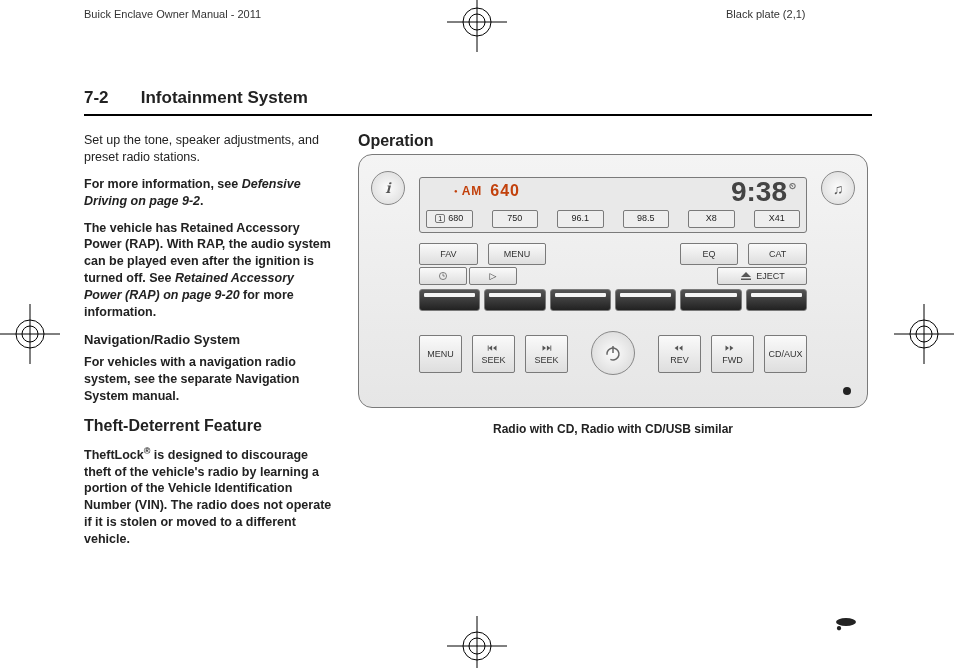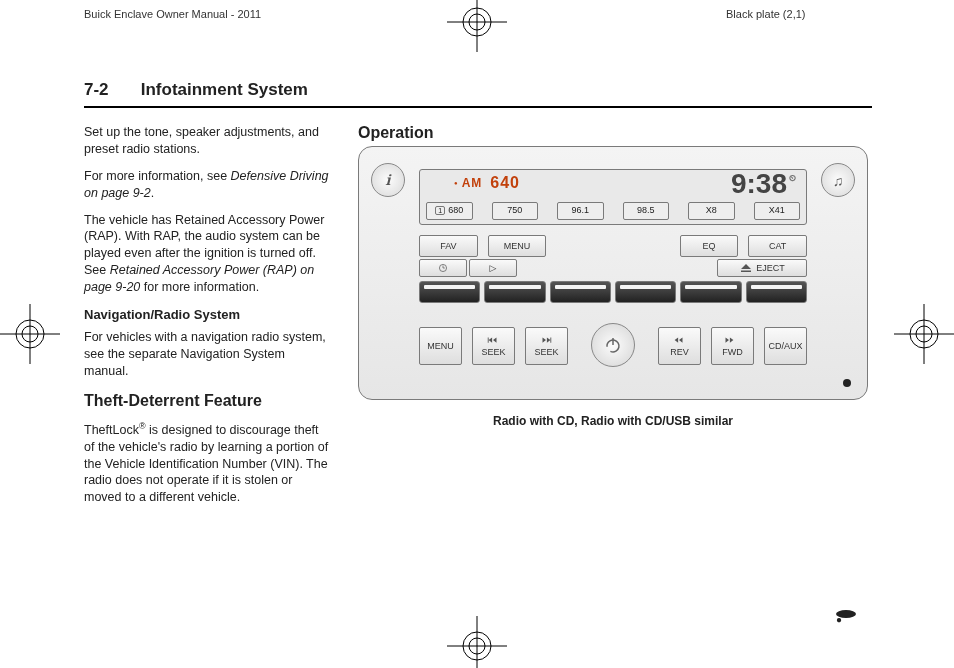--- a/index.html
+++ b/index.html
@@ -21,33 +21,33 @@
 
   .header {
     position: absolute; top: 8px; left: 0; right: 0;
     font-size: 11px; color: #333;
   }
   .header .left { position: absolute; left: 84px; text-align: right; }
   .header .right { position: absolute; left: 694px; padding-left: 32px; }
 
   .page {
     position: absolute;
-    left: 84px; top: 80px; width: 788px; height: 550px;
+    left: 84px; top: 88px; width: 788px; height: 550px;
   }
   .page-head {
     border-bottom: 2px solid #000;
     padding-bottom: 6px; margin-bottom: 16px;
     font-weight: bold; font-size: 17px;
   }
   .page-head .num { display: inline-block; width: 52px; }
   .columns { display: flex; gap: 26px; }
   .col { flex: 0 0 auto; }
   .col.left { width: 248px; font-size: 12.5px; line-height: 1.35; }
   .col.right { width: 510px; }
-  .col.left p { margin-bottom: 10px; }
+  .col.left p { margin-bottom: 10px; font-weight: bold; }
   .bullet { display: flex; margin-bottom: 10px; }
   .bullet .dot { width: 20px; font-size: 10px; line-height: 1.9; }
   .bullet .txt { flex: 1; }
   .italic { font-style: italic; }
   h2.section { font-size: 16px; font-weight: bold; margin: 6px 0 8px; }
   h3.sub { font-size: 13px; font-weight: bold; margin: 4px 0 6px; }
   .sup { font-size: 9px; vertical-align: super; }
 
   .op-title { font-size: 16px; font-weight: bold; margin-bottom: 4px; }
   .radio-wrap { width: 510px; }

